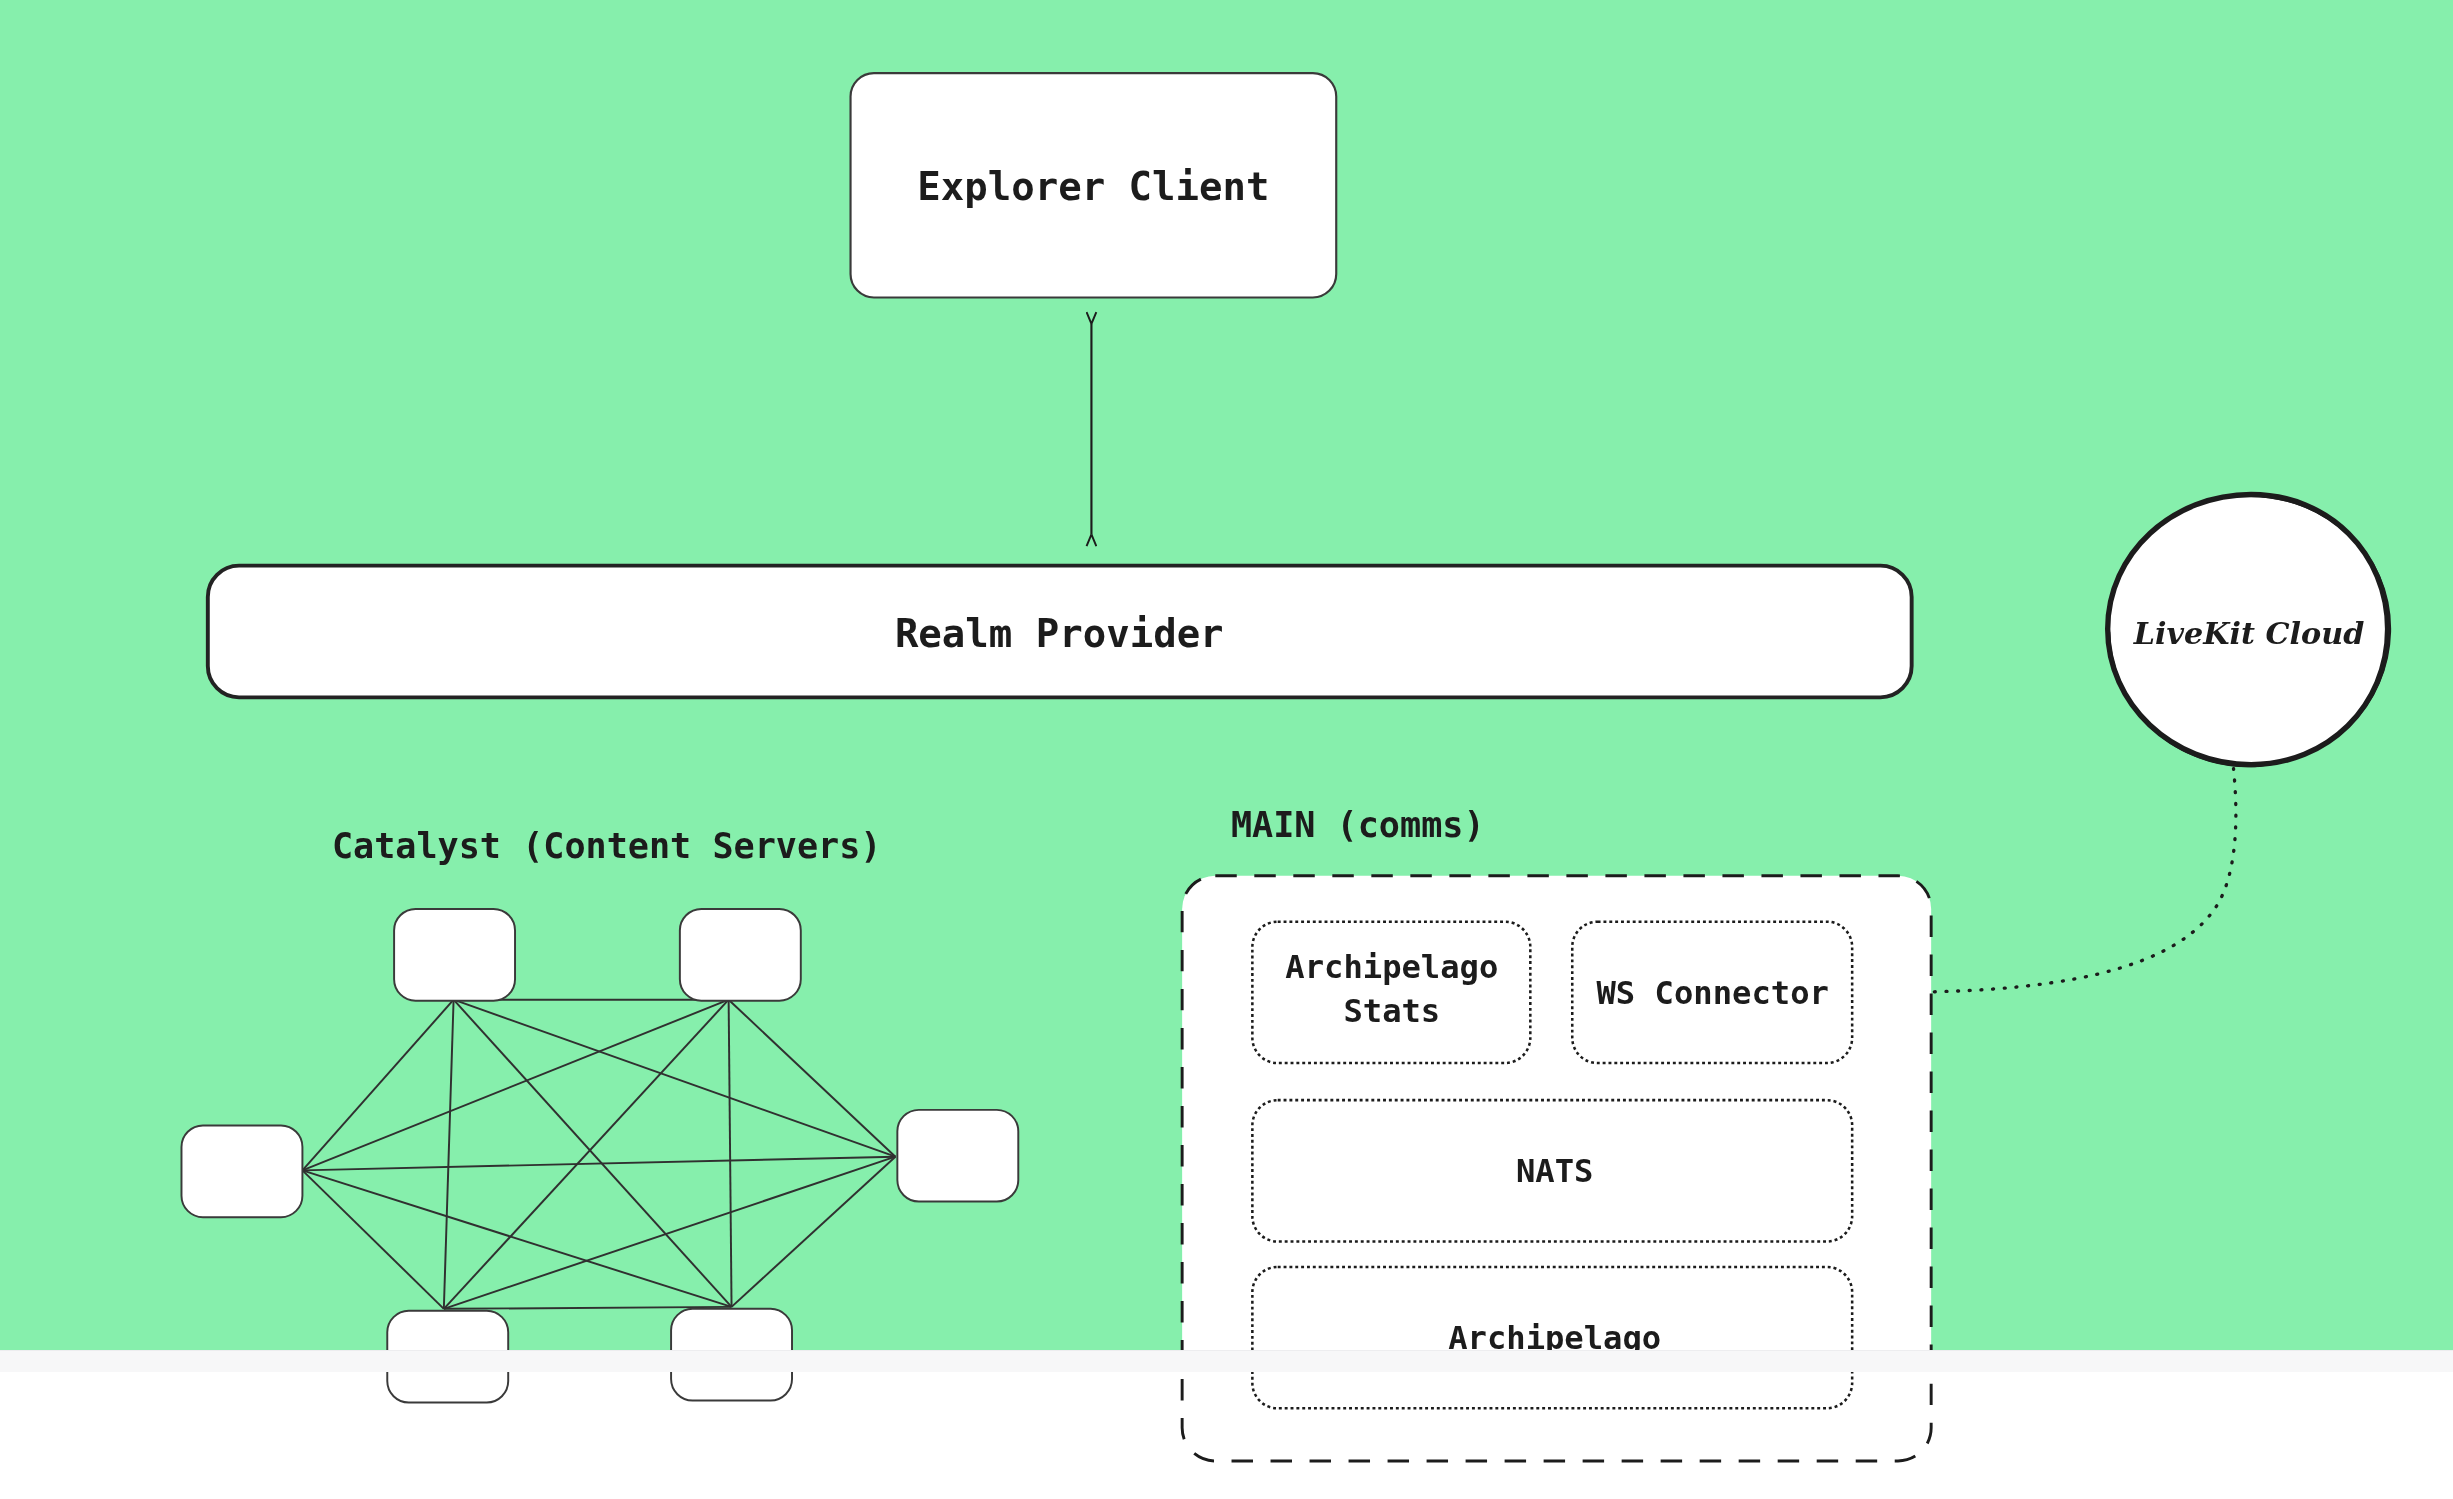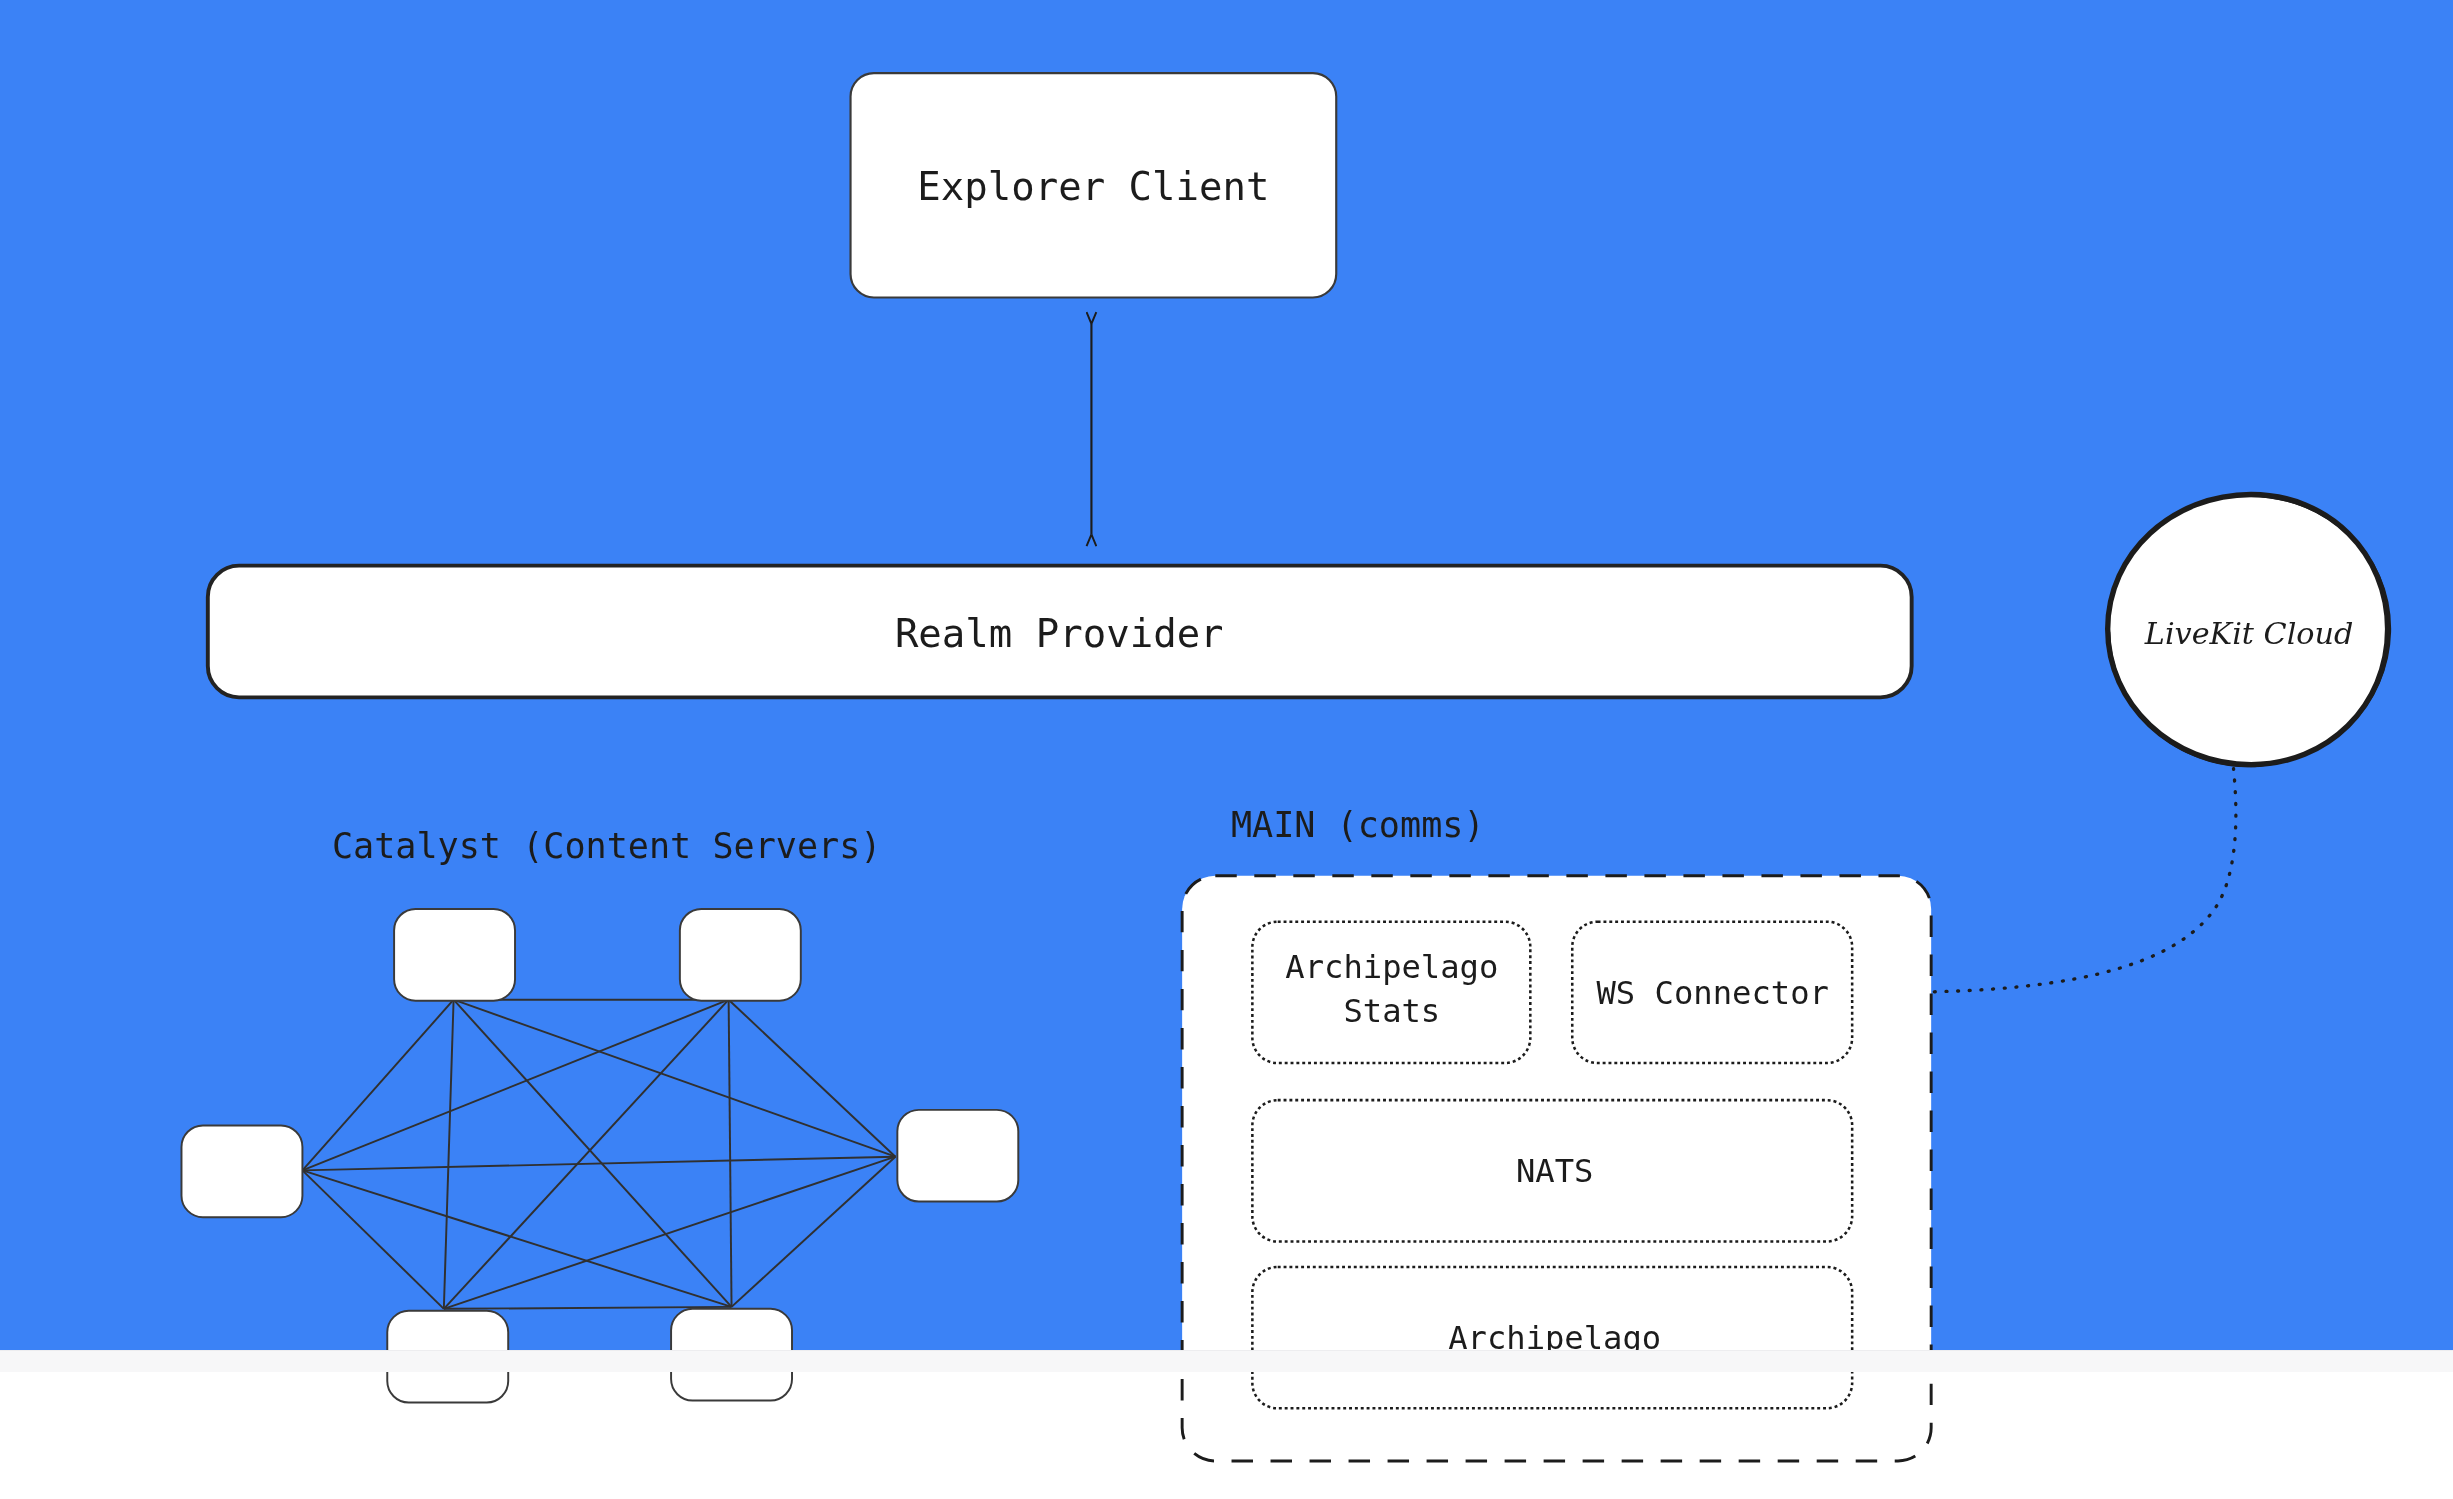--- a/index.html
+++ b/index.html
@@ -10,21 +10,22 @@
   body {
     width: 2454px;
     height: 1500px;
     overflow: hidden;
     font-family: "DejaVu Sans Mono", monospace;
   }
   #stage {
     position: relative;
     width: 2454px;
     height: 1372px;
-    background: #3b82f6;
+    background: #86efac;
+    font-weight: bold;
   }
   #diagram {
     position: absolute;
     top: 0;
     left: 0;
     width: 2454px;
     height: 1500px;
     display: block;
   }
   .footer-band {

